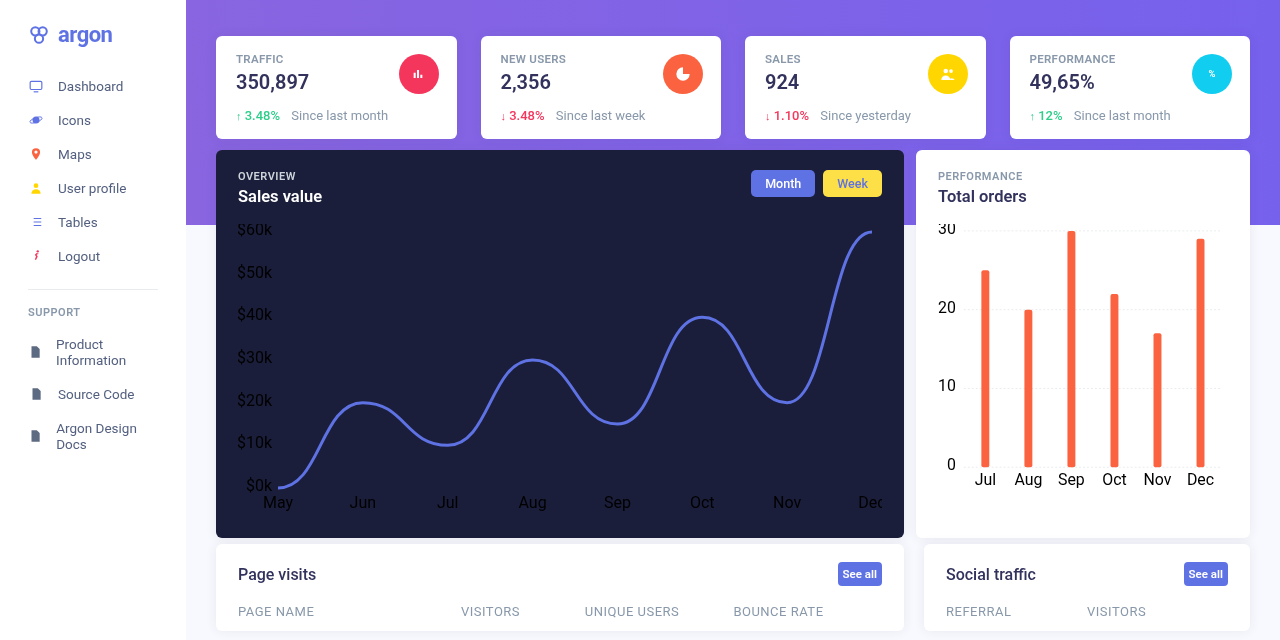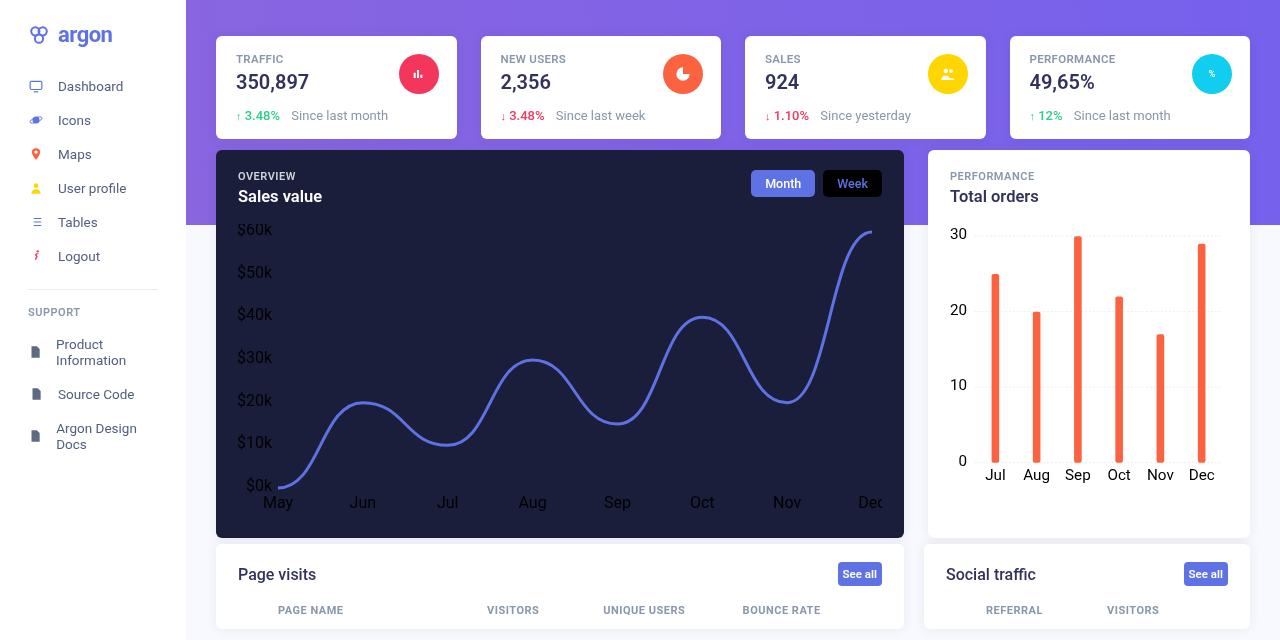--- a/index.html
+++ b/index.html
@@ -27,50 +27,50 @@
 .stat-delta .pct { font-weight:500; }
 .stat-delta .pct.up { color:#2dce89; }
 .stat-delta .pct.down { color:#f5365c; }
 .stat-delta .since { color:#8898aa; margin-left:8px; }
 .stat-icon { position:absolute; right:18px; top:18px; width:40px; height:40px; border-radius:50%; display:flex; align-items:center; justify-content:center; }
 .ic-traffic { background:#f5365c; }
 .ic-users { background:#fb6340; }
 .ic-sales { background:#ffd600; }
 .ic-perf { background:#11cdef; }
 
-.charts { position:absolute; top:150px; left:30px; right:30px; display:grid; grid-template-columns:688px 1fr; gap:24px; }
+.charts { position:absolute; top:150px; left:30px; right:30px; display:grid; grid-template-columns:688px 1fr; gap:12px; }
 .chart-card { border-radius:6px; padding:20px 22px; box-shadow:0 0 12px rgba(50,50,93,0.08); }
 .chart-card.dark { background:#1a1e3a; }
 .chart-card.light { background:#fff; }
 .chart-head { display:flex; justify-content:space-between; align-items:flex-start; }
 .chart-overline { font-size:11px; font-weight:600; letter-spacing:.5px; }
 .chart-card.dark .chart-overline { color:#ced4da; }
 .chart-card.light .chart-overline { color:#8898aa; }
 .chart-title { font-size:16.5px; font-weight:600; margin-top:4px; }
 .chart-card.dark .chart-title { color:#fff; }
 .chart-card.light .chart-title { color:#32325d; }
 .chart-tabs { display:flex; gap:8px;align-items:flex-end; }
 .chart-tab { padding:6px 14px; border-radius:5px; font-size:12.5px; font-weight:500; cursor:pointer; }
 .chart-tab.active { background:#5e72e4; color:#fff; }
-.chart-tab.inactive { background:#000000; color:#5e72e4; }
+.chart-tab.inactive { background:#fde047; color:#5e72e4; }
 .chart-body { margin-top:18px; position:relative; }
 
 .line-chart { width:100%; height:290px; }
 .line-path { fill:none; stroke:#5e72e4; stroke-width:3; }
 
 .bar-chart { width:100%; height:268px; }
 .bar-grid line { stroke:#e9ecef; stroke-dasharray:2 2; }
 .bar-rect { fill:#fb6340; }
 
 .tables { position:absolute; top:544px; left:30px; right:30px; display:grid; grid-template-columns:688px 1fr; gap:20px;border-radius:29px; }
 .table-card { background:#fff; border-radius:6px; box-shadow:0 0 12px rgba(50,50,93,0.08); padding:18px 22px 12px; }
 .table-head { display:flex; justify-content:space-between; align-items:center; margin-bottom:18px; }
 .table-title { font-size:16px; font-weight:500; color:#32325d; }
 .see-all { background:#5e72e4; color:#fff; font-size:11.5px; font-weight:600; padding:5px 5px; border-radius:4px; cursor:pointer; }
-.table-cols { display:grid; font-size:11px; font-weight:700; color:#8898aa; letter-spacing:.5px;margin-left:40px; }
+.table-cols { display:grid; font-size:13px; font-weight:400; color:#8898aa; letter-spacing:.5px; }
 .cols-visits { grid-template-columns:1.8fr 1fr 1.2fr 1.2fr; }
 .cols-social { grid-template-columns:1fr 1fr; }
 
 .arrow { font-size:11px; }
 </style>
 </head>
 <body>
 
 <aside class="sidebar">
   <div class="logo">

